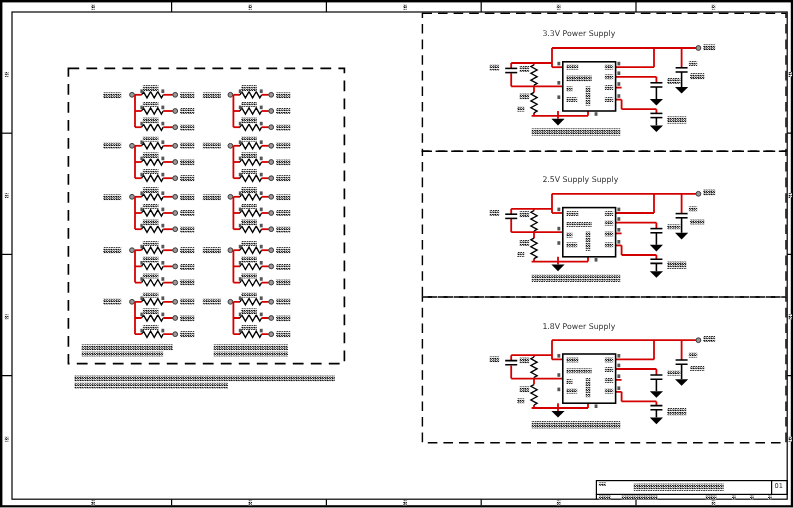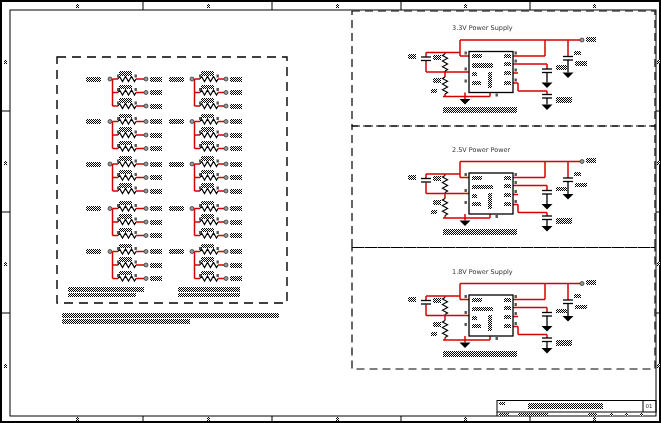--- a/index.html
+++ b/index.html
@@ -390,21 +390,21 @@
       <rect x="514.5" y="303" width="2.4" height="3" fill="#555"></rect>
       <rect x="514.5" y="312" width="2.4" height="3" fill="#555"></rect>
       <rect x="514.5" y="322" width="2.4" height="3" fill="#555"></rect>
       <rect x="495.5" y="337" width="2.4" height="3" fill="#555"></rect>
       <rect x="497" y="400.5" width="159" height="11.5" fill="none" stroke="#000000" stroke-width="1"></rect>
       <line x1="643" y1="400.5" x2="643" y2="412" stroke="#000000" stroke-width="1"></line>
       <line x1="497" y1="412" x2="497" y2="416" stroke="#000000" stroke-width="1"></line>
     </svg>
 
   <div class="lbl" style="left:452px;top:25px;">3.3V Power Supply</div>
-  <div class="lbl" style="left:452px;top:147px;">2.5V Power Power</div>
+  <div class="lbl" style="left:452px;top:147px;">2.5V Supply Supply</div>
   <div class="lbl" style="left:452px;top:268.5px;">1.8V Power Supply</div>
   <div class="rev" style="left:645.5px;top:402.5px;">01</div>
 <div class="rd" style="left: 76px; top: 4px; width: 3px; height: 4px;"></div>
     <div class="rd" style="left: 76px; top: 417px; width: 3px; height: 4px;"></div>
     <div class="rd" style="left: 207px; top: 4px; width: 3px; height: 4px;"></div>
     <div class="rd" style="left: 207px; top: 417px; width: 3px; height: 4px;"></div>
     <div class="rd" style="left: 336px; top: 4px; width: 3px; height: 4px;"></div>
     <div class="rd" style="left: 336px; top: 417px; width: 3px; height: 4px;"></div>
     <div class="rd" style="left: 464px; top: 4px; width: 3px; height: 4px;"></div>
     <div class="rd" style="left: 464px; top: 417px; width: 3px; height: 4px;"></div>

